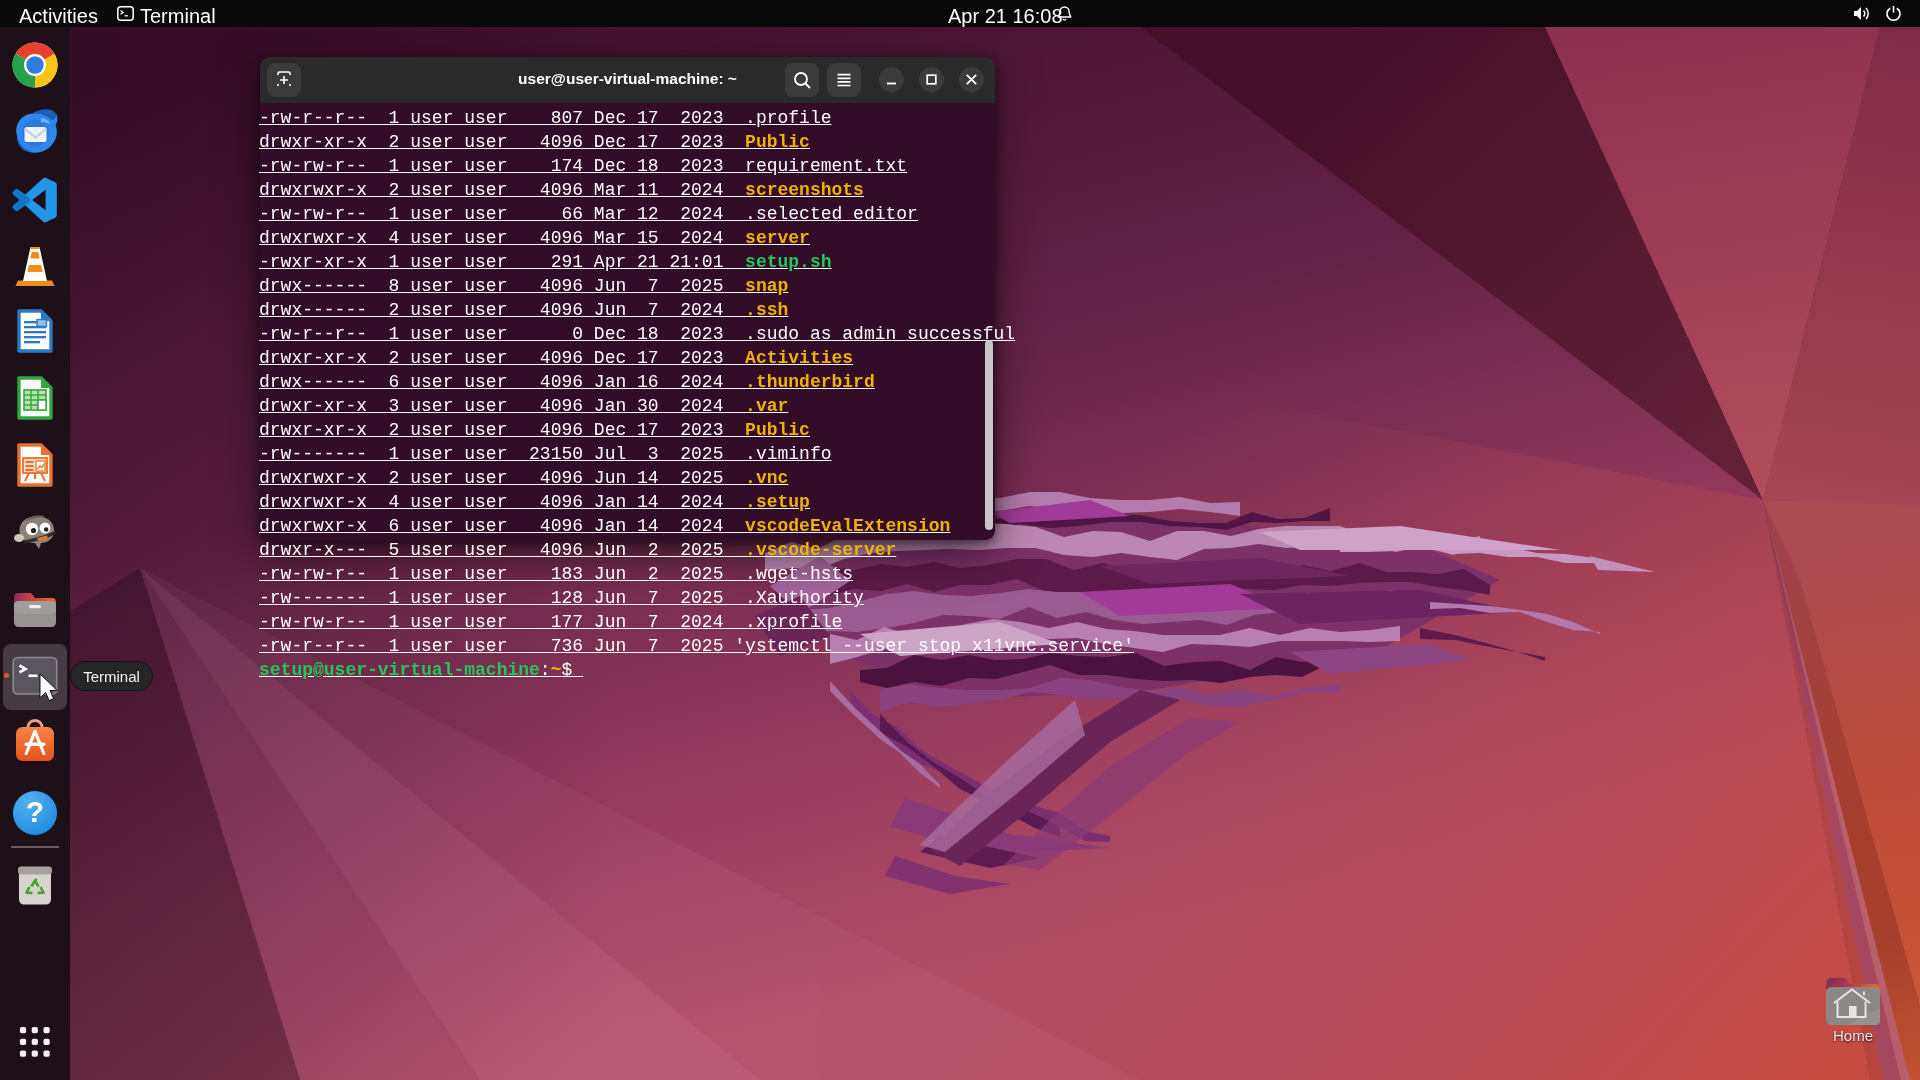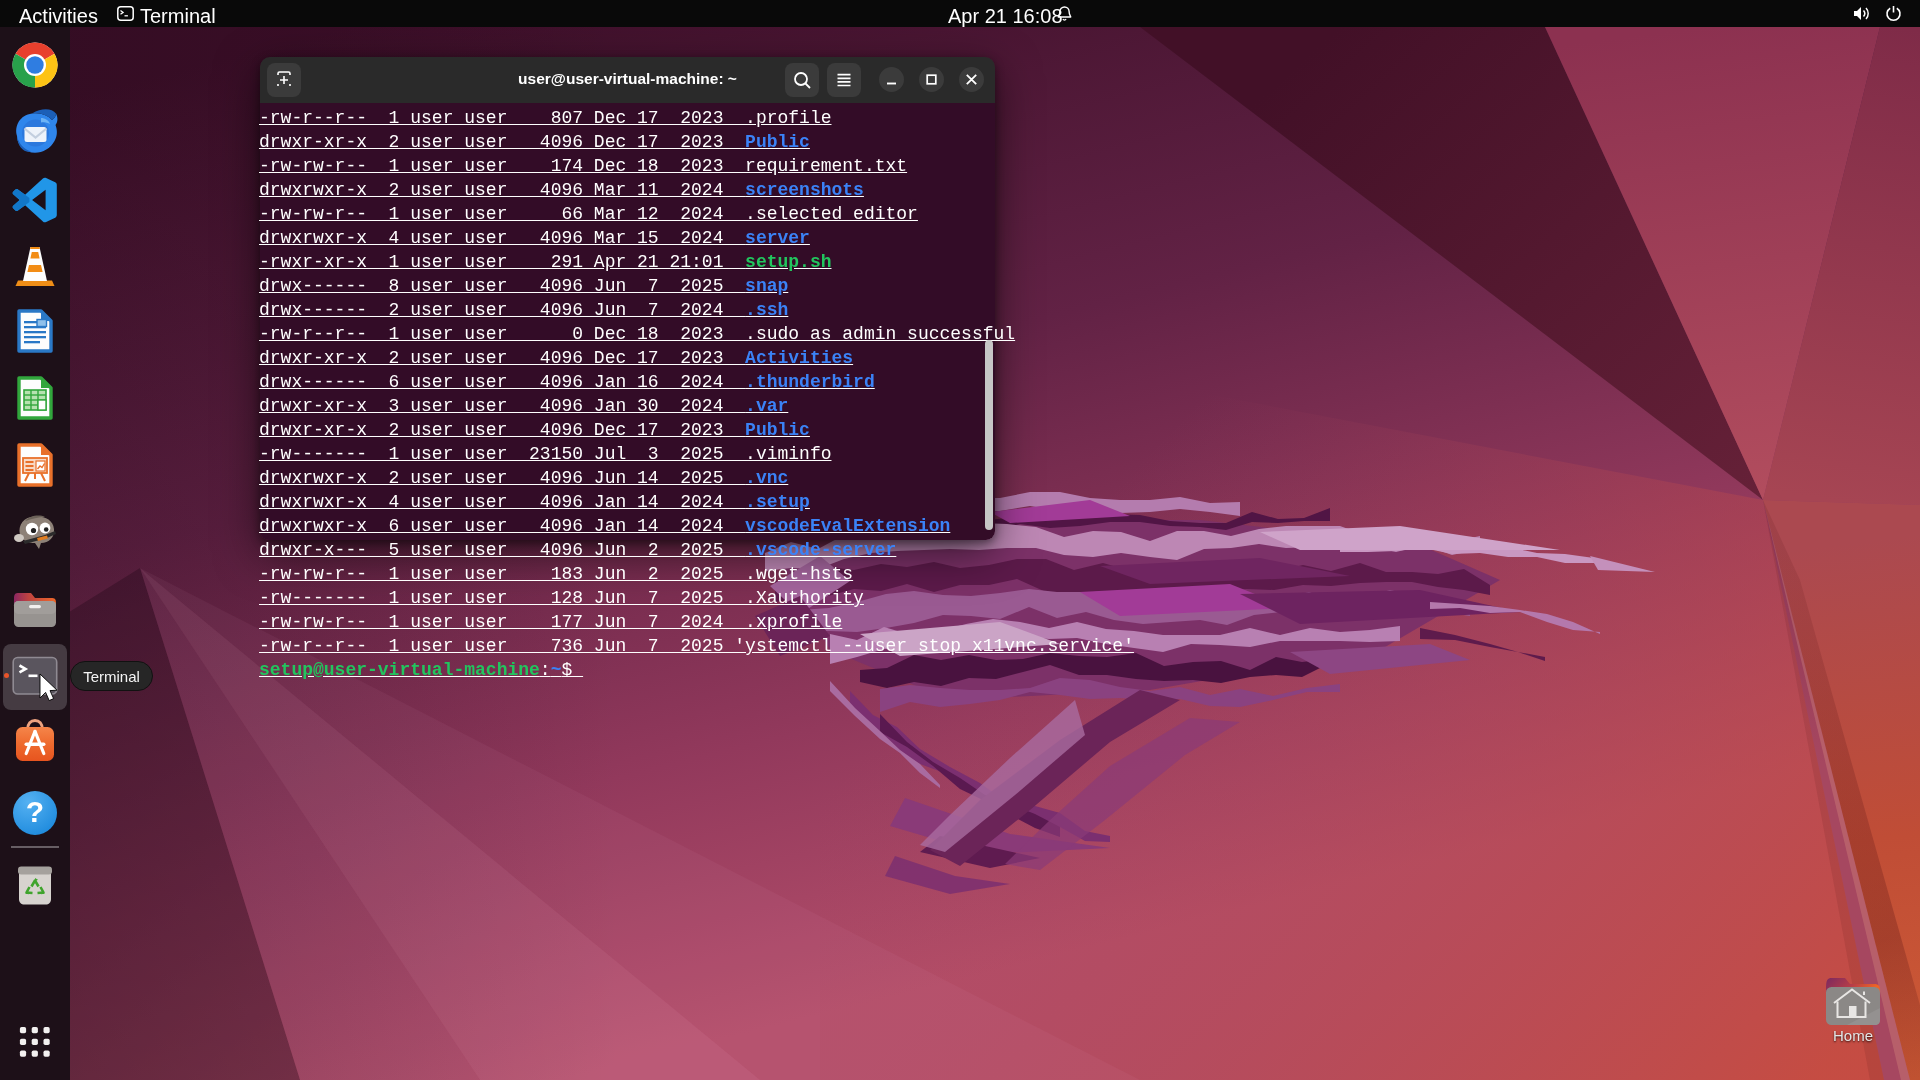--- a/index.html
+++ b/index.html
@@ -16,21 +16,21 @@
   
   #term{position:absolute;left:260px;top:57px;width:735px;height:483px;border-radius:10px 10px 9px 9px;
         box-shadow:0 14px 44px rgba(0,0,0,0.55),0 3px 10px rgba(0,0,0,0.45);}
   #thead{position:absolute;top:0;left:0;width:735px;height:46px;background:#2a2a2a;border-radius:10px 10px 0 0;}
   #ttitle{position:absolute;top:13px;left:0;width:735px;text-align:center;color:#fff;font-weight:bold;font-size:15.5px;}
   .hbtn{position:absolute;top:6px;width:34px;height:34px;background:#3b3b3b;border-radius:8px;}
   .cbtn{position:absolute;top:10px;width:25px;height:25px;background:#3b3b3b;border-radius:13px;}
   #tbody{position:absolute;top:46px;left:0;width:735px;height:437px;background:#330c27;border-radius:0 0 9px 9px;}
   #ttext{position:absolute;top:3px;left:-1px;margin:0;font-family:"Liberation Mono",monospace;
          font-size:18px;line-height:24px;color:#ffffff;white-space:pre;text-decoration:underline;}
-  .dir{color:#3b82f6;font-weight:bold;}
+  .dir{color:#eab308;font-weight:bold;}
   .grn{color:#22c55e;font-weight:bold;}
   #scrollbar{position:absolute;left:725px;top:236.5px;width:7.5px;height:190px;background:#c6c6c6;border-radius:4px;}
   
   #tooltip{position:absolute;left:70px;top:661px;width:83px;height:30px;background:#262626;border:1px solid #111;
            border-radius:16px;color:#f4f4f4;font-size:15px;text-align:center;line-height:29px;box-sizing:border-box;}
   
   #home{position:absolute;left:1813px;top:974px;width:80px;text-align:center;}
   #homelbl{color:#e5e5e5;font-size:15px;margin-top:1px;text-shadow:0 1px 2px rgba(0,0,0,0.8);}
 </style>
 </head>

